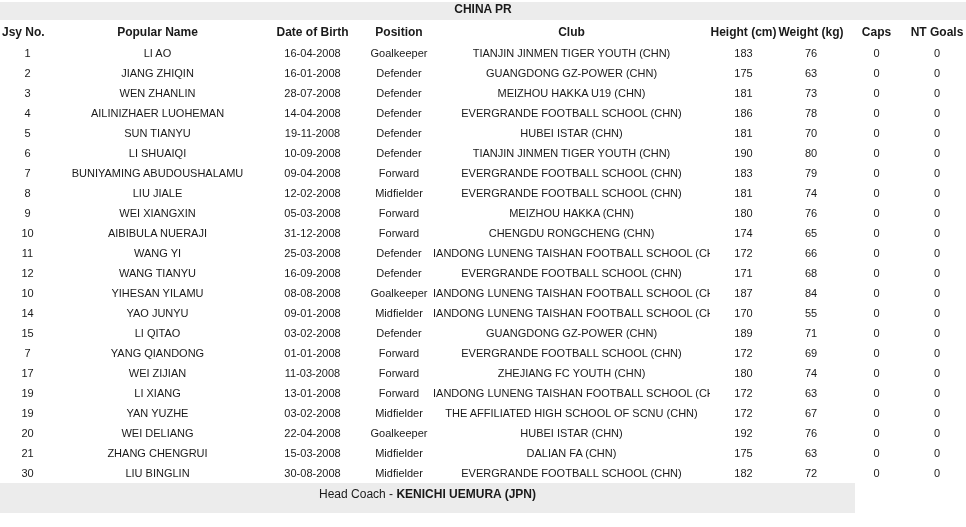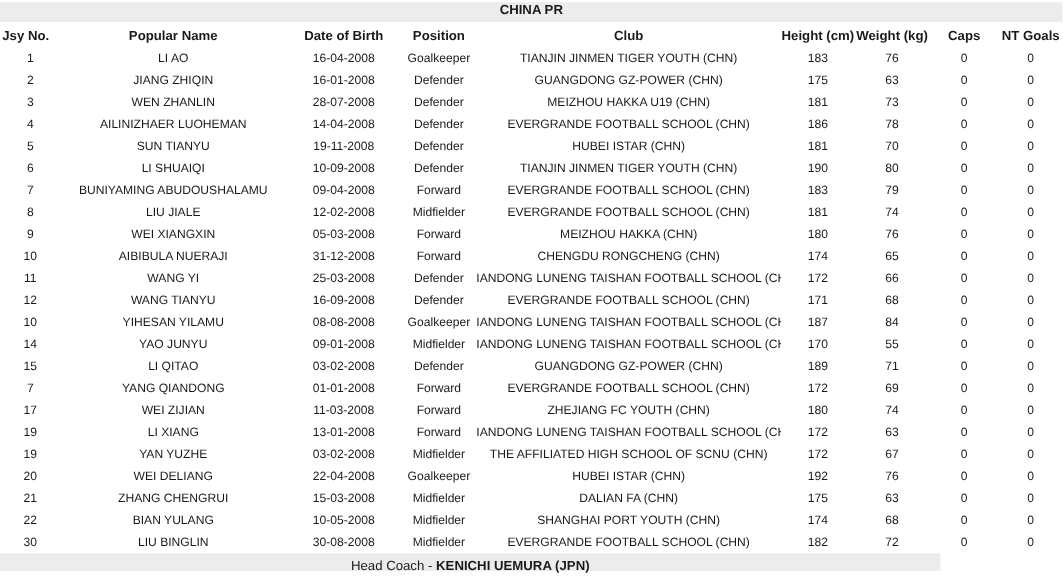--- a/index.html
+++ b/index.html
@@ -43,21 +43,21 @@
     padding: 0;
     font-size: 11px;
     text-align: center;
     vertical-align: middle;
     white-space: nowrap;
     overflow: hidden;
   }
 
   .footer-band {
     width: 855px;
-    height: 16px;
+    height: 30px;
     line-height: 22px;
     background: #ececec;
     text-align: center;
     font-size: 12px;
   }
   .footer-band .coach-name { font-weight: 700; }
 </style>
 </head>
 <body style="color: rgb(26, 26, 26);">
 
@@ -316,31 +316,20 @@
           <td>ZHANG CHENGRUI</td>
           <td>15-03-2008</td>
           <td>Midfielder</td>
           <td>DALIAN FA (CHN)</td>
           <td>175</td>
           <td>63</td>
           <td>0</td>
           <td>0</td>
         </tr>
         <tr>
-          <td>22</td>
-          <td>BIAN YULANG</td>
-          <td>10-05-2008</td>
-          <td>Midfielder</td>
-          <td>SHANGHAI PORT YOUTH (CHN)</td>
-          <td>174</td>
-          <td>68</td>
-          <td>0</td>
-          <td>0</td>
-        </tr>
-        <tr>
           <td>30</td>
           <td>LIU BINGLIN</td>
           <td>30-08-2008</td>
           <td>Midfielder</td>
           <td>EVERGRANDE FOOTBALL SCHOOL (CHN)</td>
           <td>182</td>
           <td>72</td>
           <td>0</td>
           <td>0</td>
         </tr>

